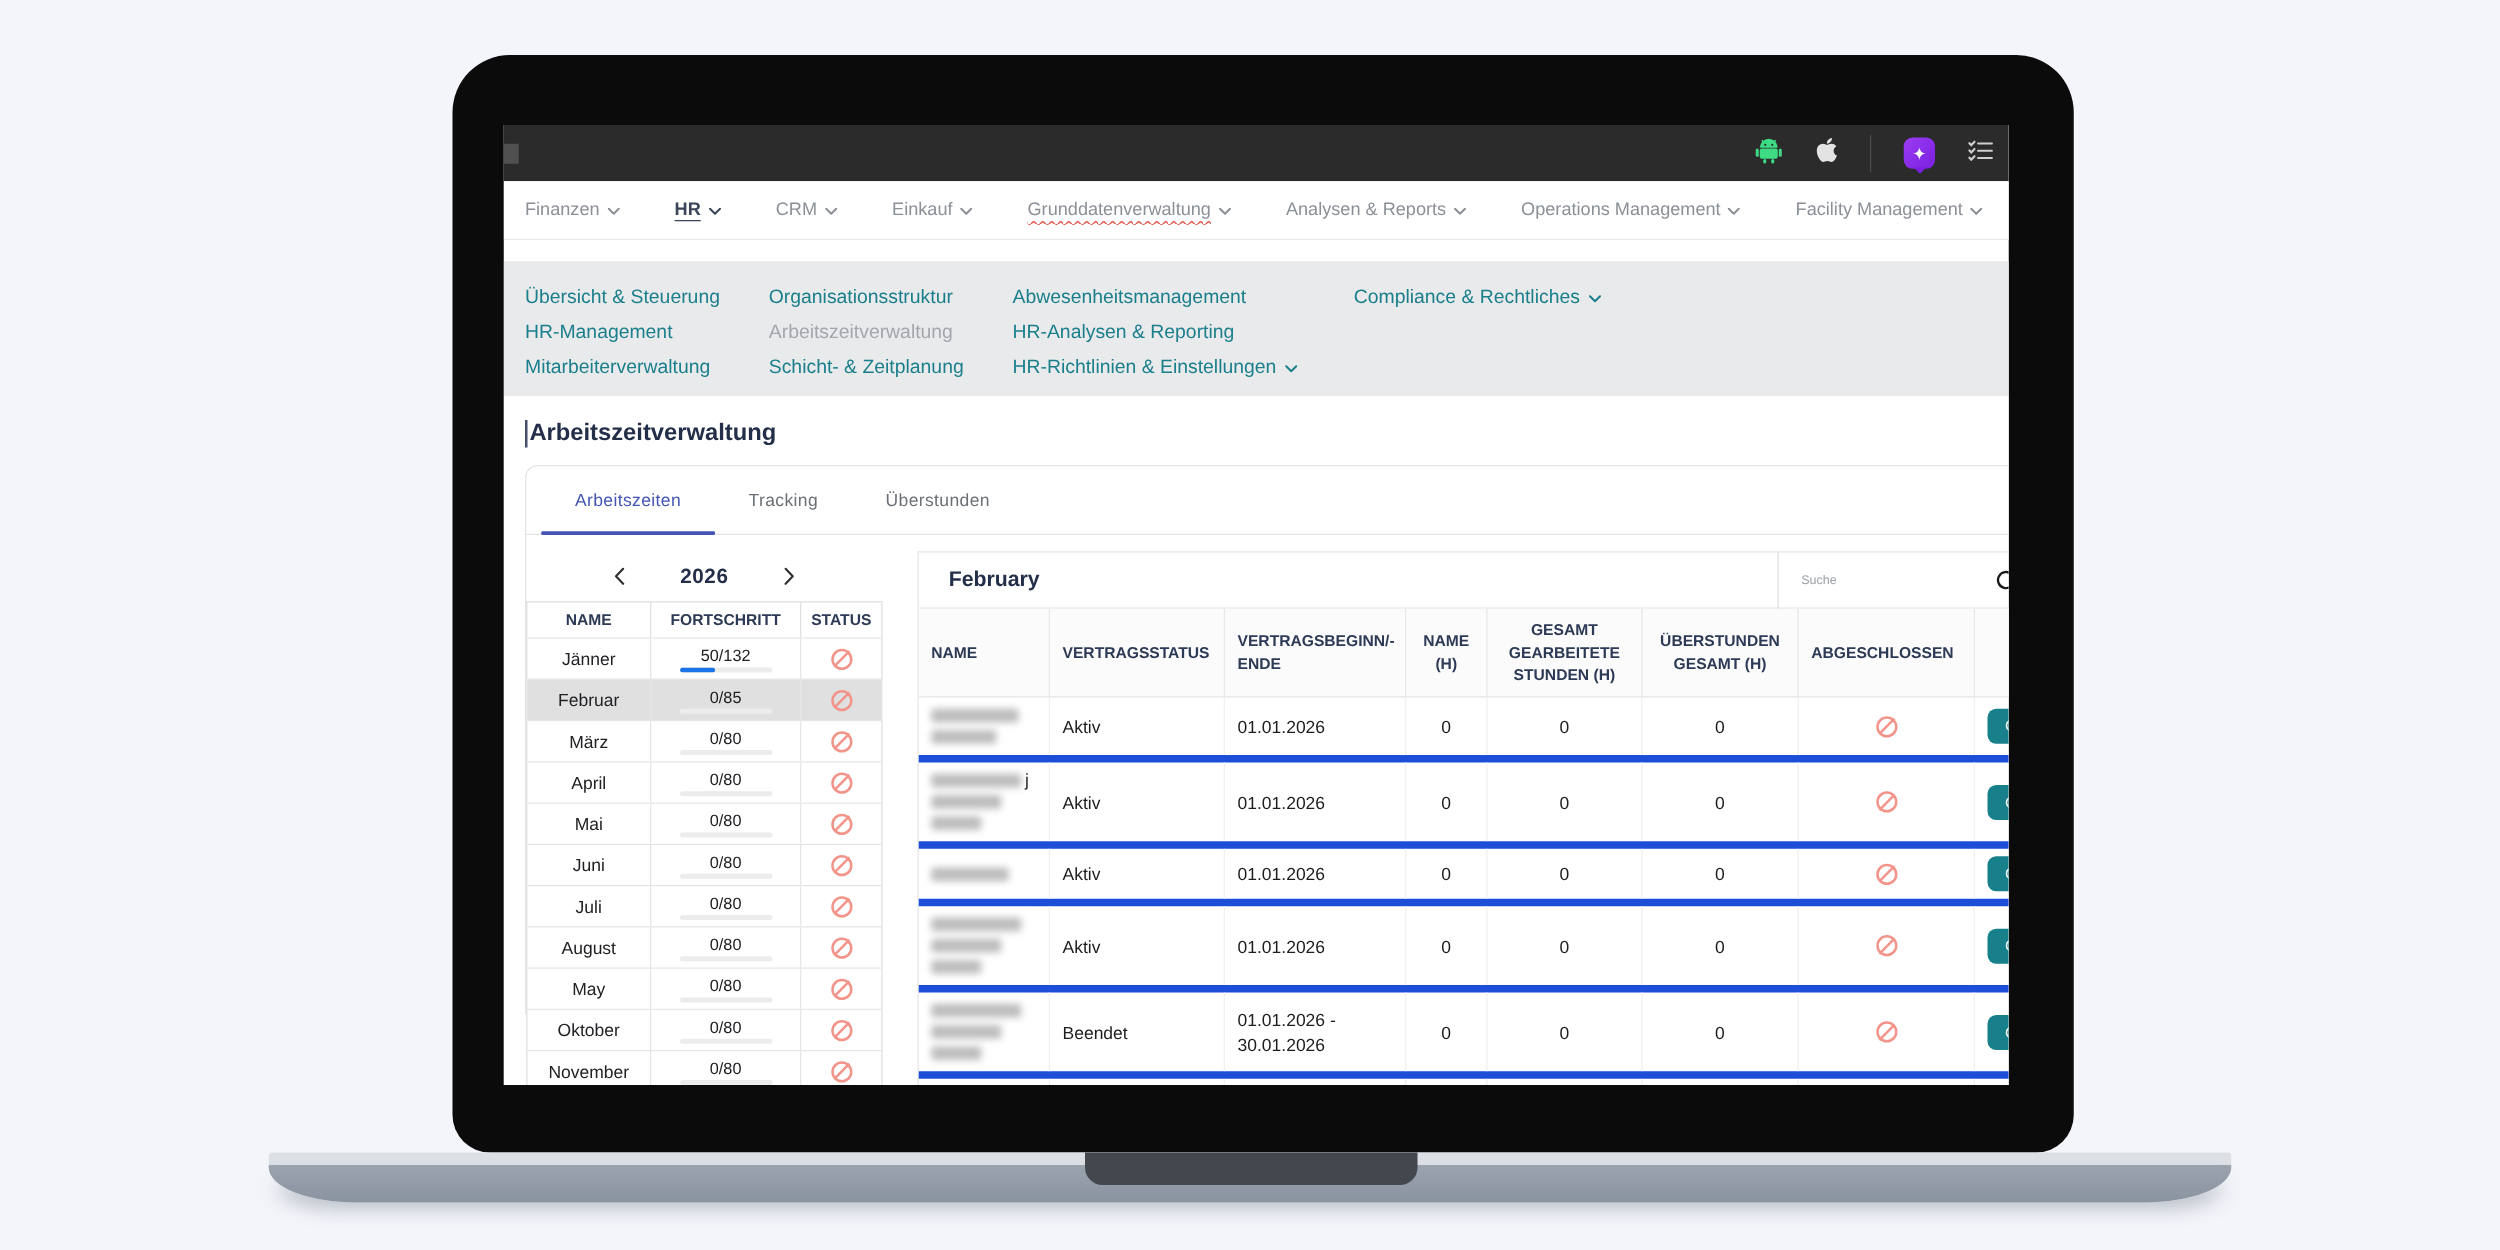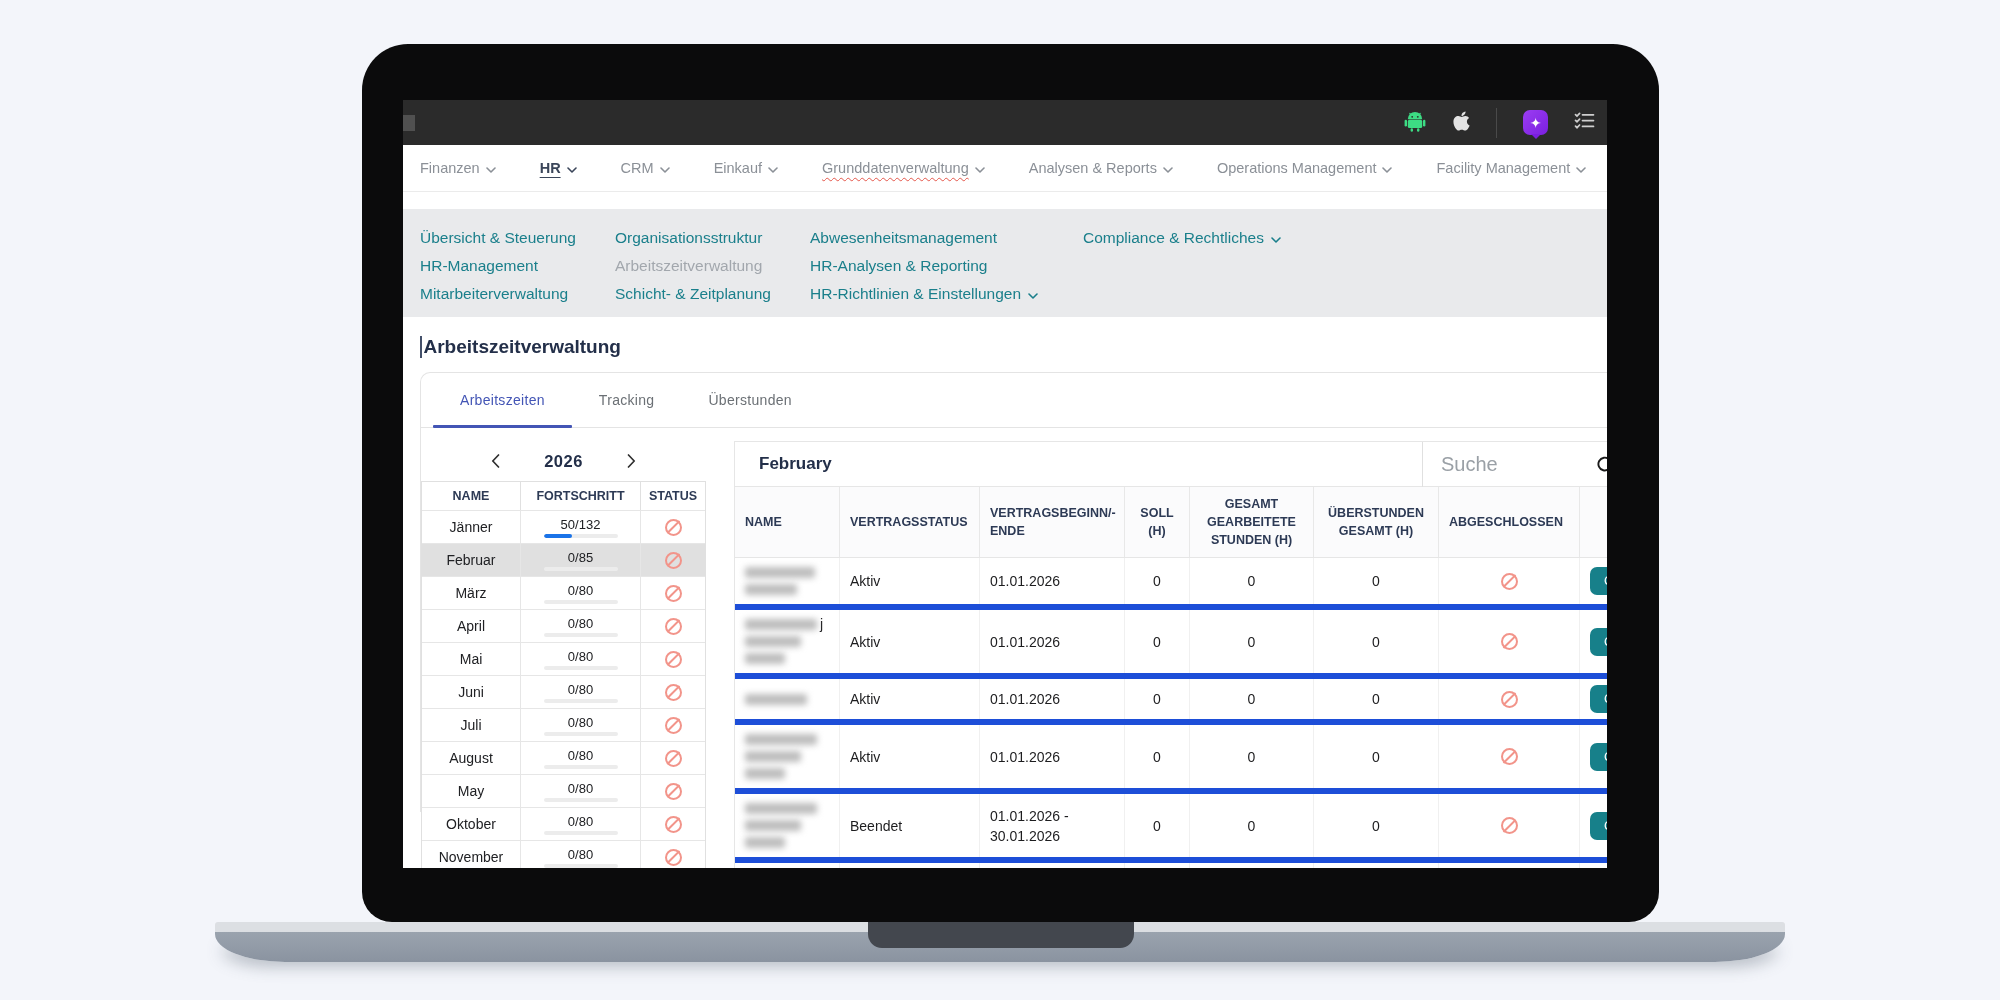--- a/index.html
+++ b/index.html
@@ -86,21 +86,21 @@
   .ban { width:17px; height:17px; border:2px solid #f2948a; border-radius:50%;
     position:relative; display:inline-block; flex:none; }
   .ban::after { content:""; position:absolute; top:50%; left:-2px; width:17px; height:2px;
     background:#f2948a; transform:translateY(-50%) rotate(-45deg); }
   
   .right-panel { flex:none; width:880px; margin-left:28px; border:1px solid #e6e6e6;
     border-bottom:none; border-right:none; }
   .panel-head { height:45px; display:flex; align-items:center; border-bottom:1px solid #e6e6e6; }
   .panel-title { font-size:17px; font-weight:bold; color:#232f49; padding-left:24px; }
   .search-box { margin-left:auto; width:152px; height:45px; border:none; border-left:1px solid #e0e0e0;
-    outline:none; padding-left:18px; font-size:20px; color:#3c4043; background:transparent;
+    outline:none; padding-left:18px; font-size:10px; color:#3c4043; background:transparent;
     font-family:"Liberation Sans",sans-serif; }
   .search-box::placeholder { color:#9aa0a6; }
   .refresh-btn { margin-left:22px; cursor:pointer; display:flex; align-items:center; }
   .emp-table { width:985px; }
   .emp-head, .emp-row { display:grid; grid-template-columns:105px 140px 145px 65px 124px 125px 141px 140px; }
   .emp-head { min-height:68px; background:#fbfbfc; border-bottom:1px solid #e6e6e6; }
   .emp-head .cell { font-size:12.5px; font-weight:bold; color:#2d3a55; line-height:1.45;
     padding:8px 10px; display:flex; align-items:center; border-right:1px solid #e8e8e8; }
   .emp-head .cell.center { justify-content:center; text-align:center; }
   .emp-head .cell:last-child { border-right:none; }
@@ -451,21 +451,21 @@
                   <path d="M15.2 9a6.4 6.4 0 1 1-2-4.6" stroke="#1a1a1a" stroke-width="1.9" stroke-linecap="round"></path>
                   <polygon points="15.8,1.2 16.6,6.4 11.4,5.6" fill="#1a1a1a"></polygon>
                 </svg>
               </span>
             </div>
             <div class="emp-table">
               <div class="emp-head">
                 <div class="cell">NAME</div>
                 <div class="cell">VERTRAGSSTATUS</div>
                 <div class="cell">VERTRAGSBEGINN/-ENDE</div>
-                <div class="cell center">SOLL (H)</div>
+                <div class="cell center">NAME (H)</div>
                 <div class="cell center">GESAMT GEARBEITETE STUNDEN (H)</div>
                 <div class="cell center">ÜBERSTUNDEN GESAMT (H)</div>
                 <div class="cell">ABGESCHLOSSEN</div>
                 <div class="cell"></div>
               </div>
               <div id="emp-rows">
                   <div class="emp-row" style="min-height: 44px;">
                     <div class="cell name-cell">
                       <span class="blur-stack">
                         <span class="blur" style="width: 70px;"></span>

